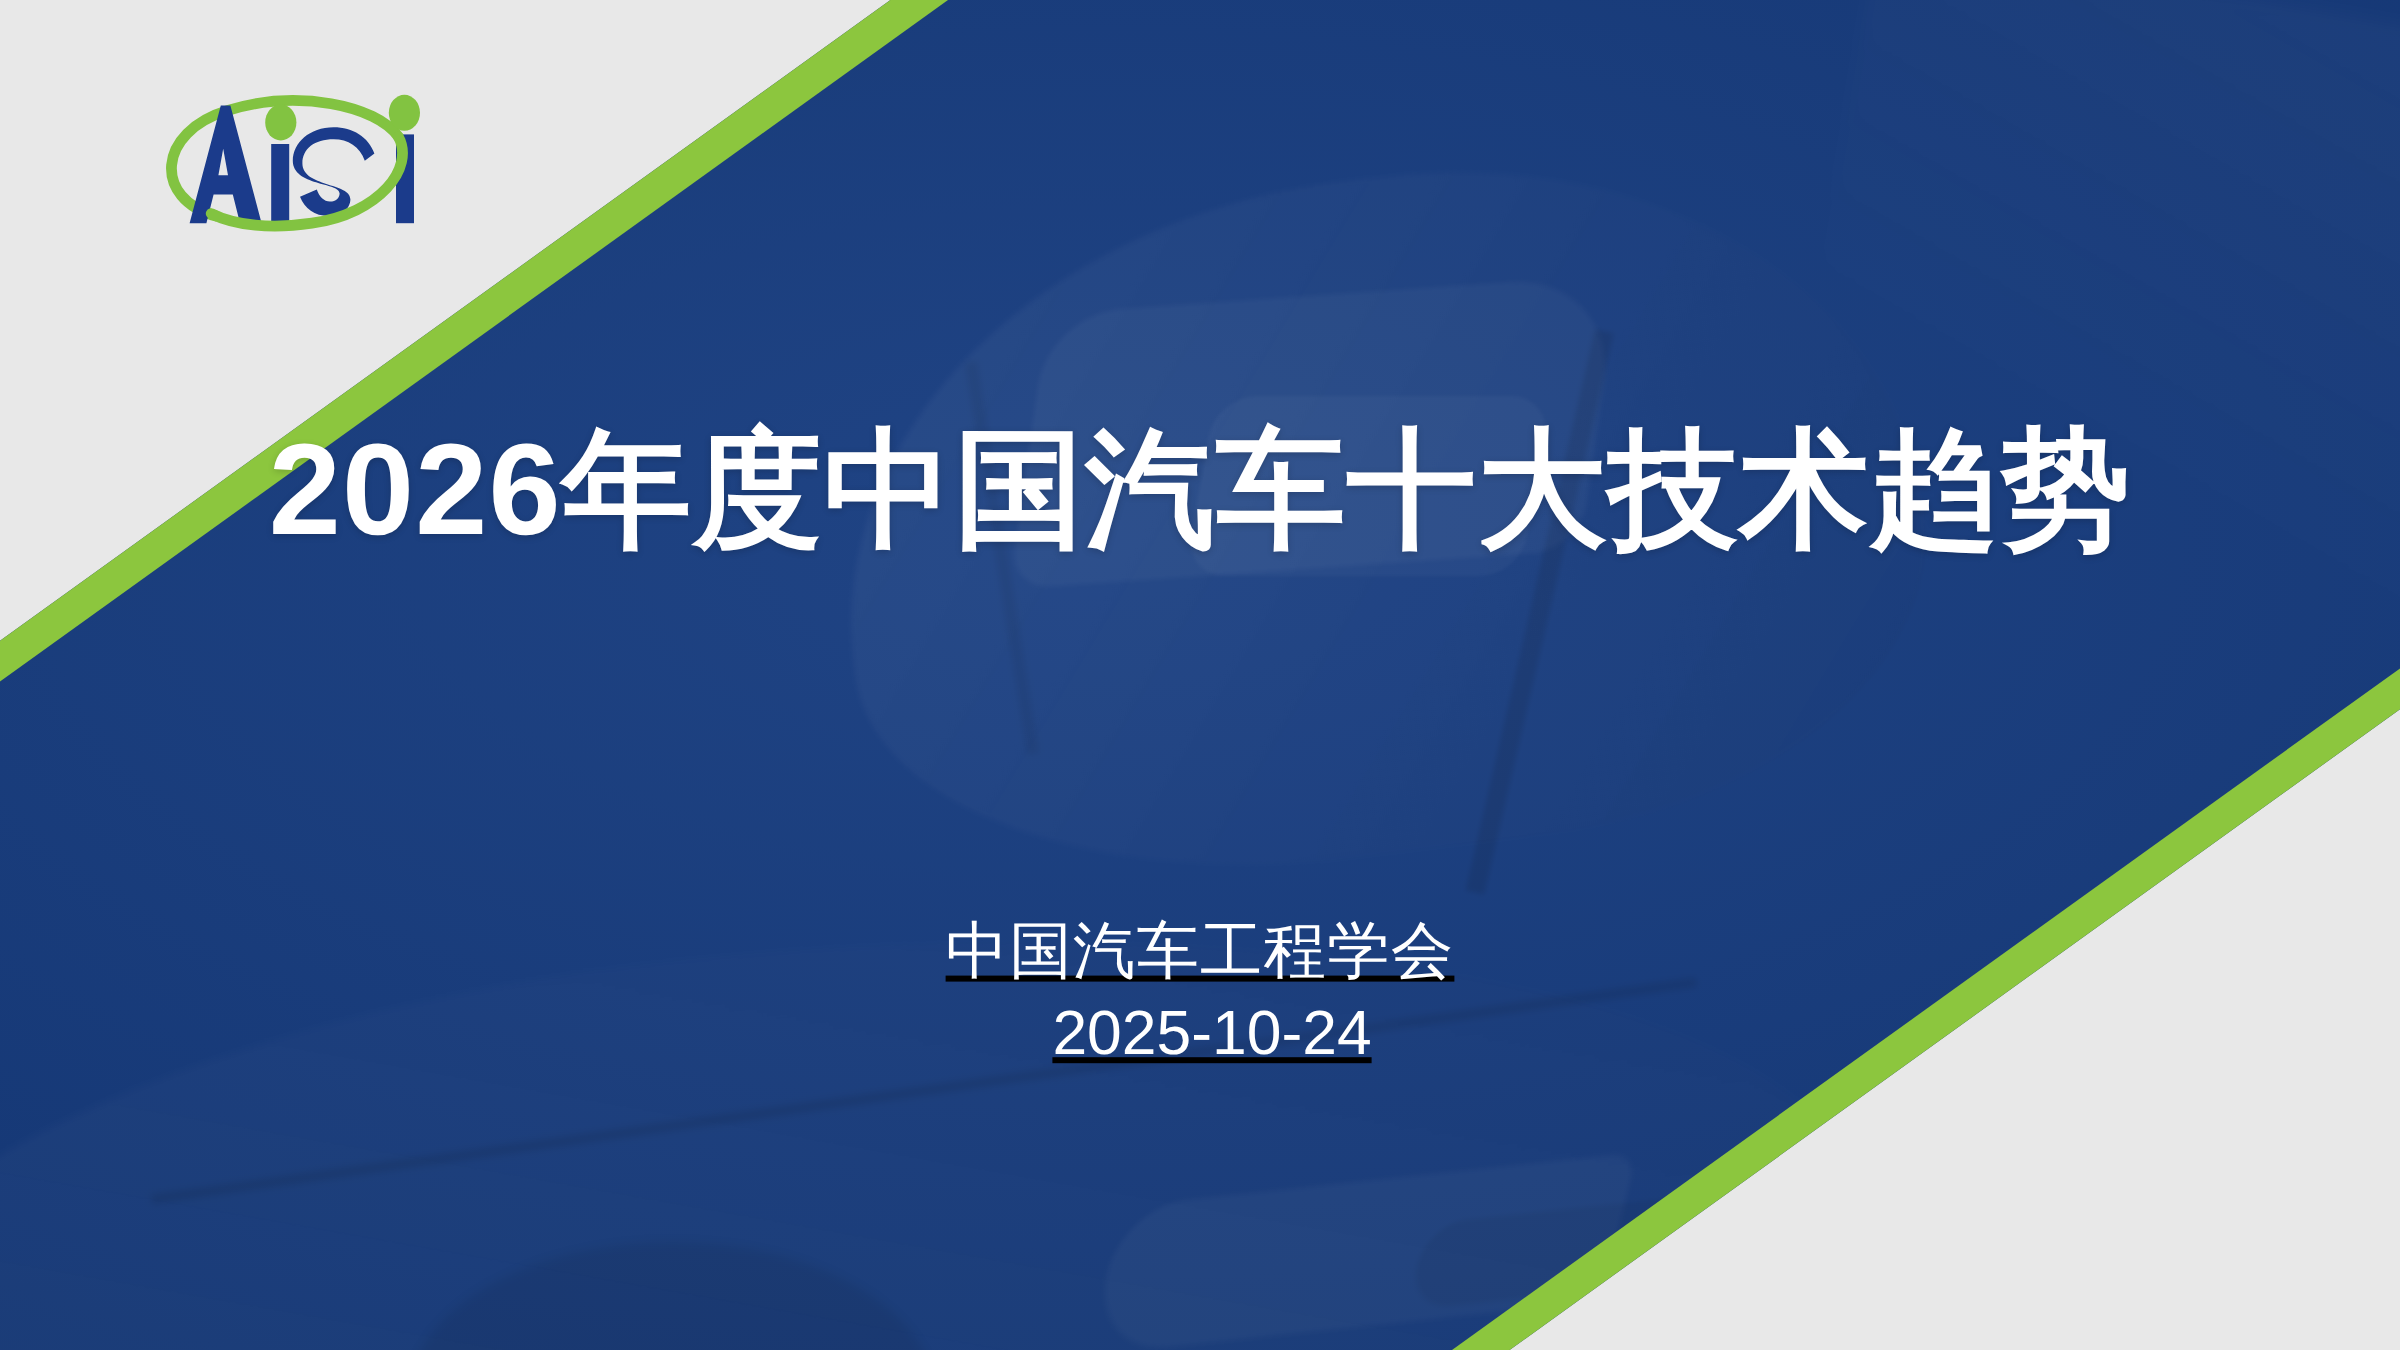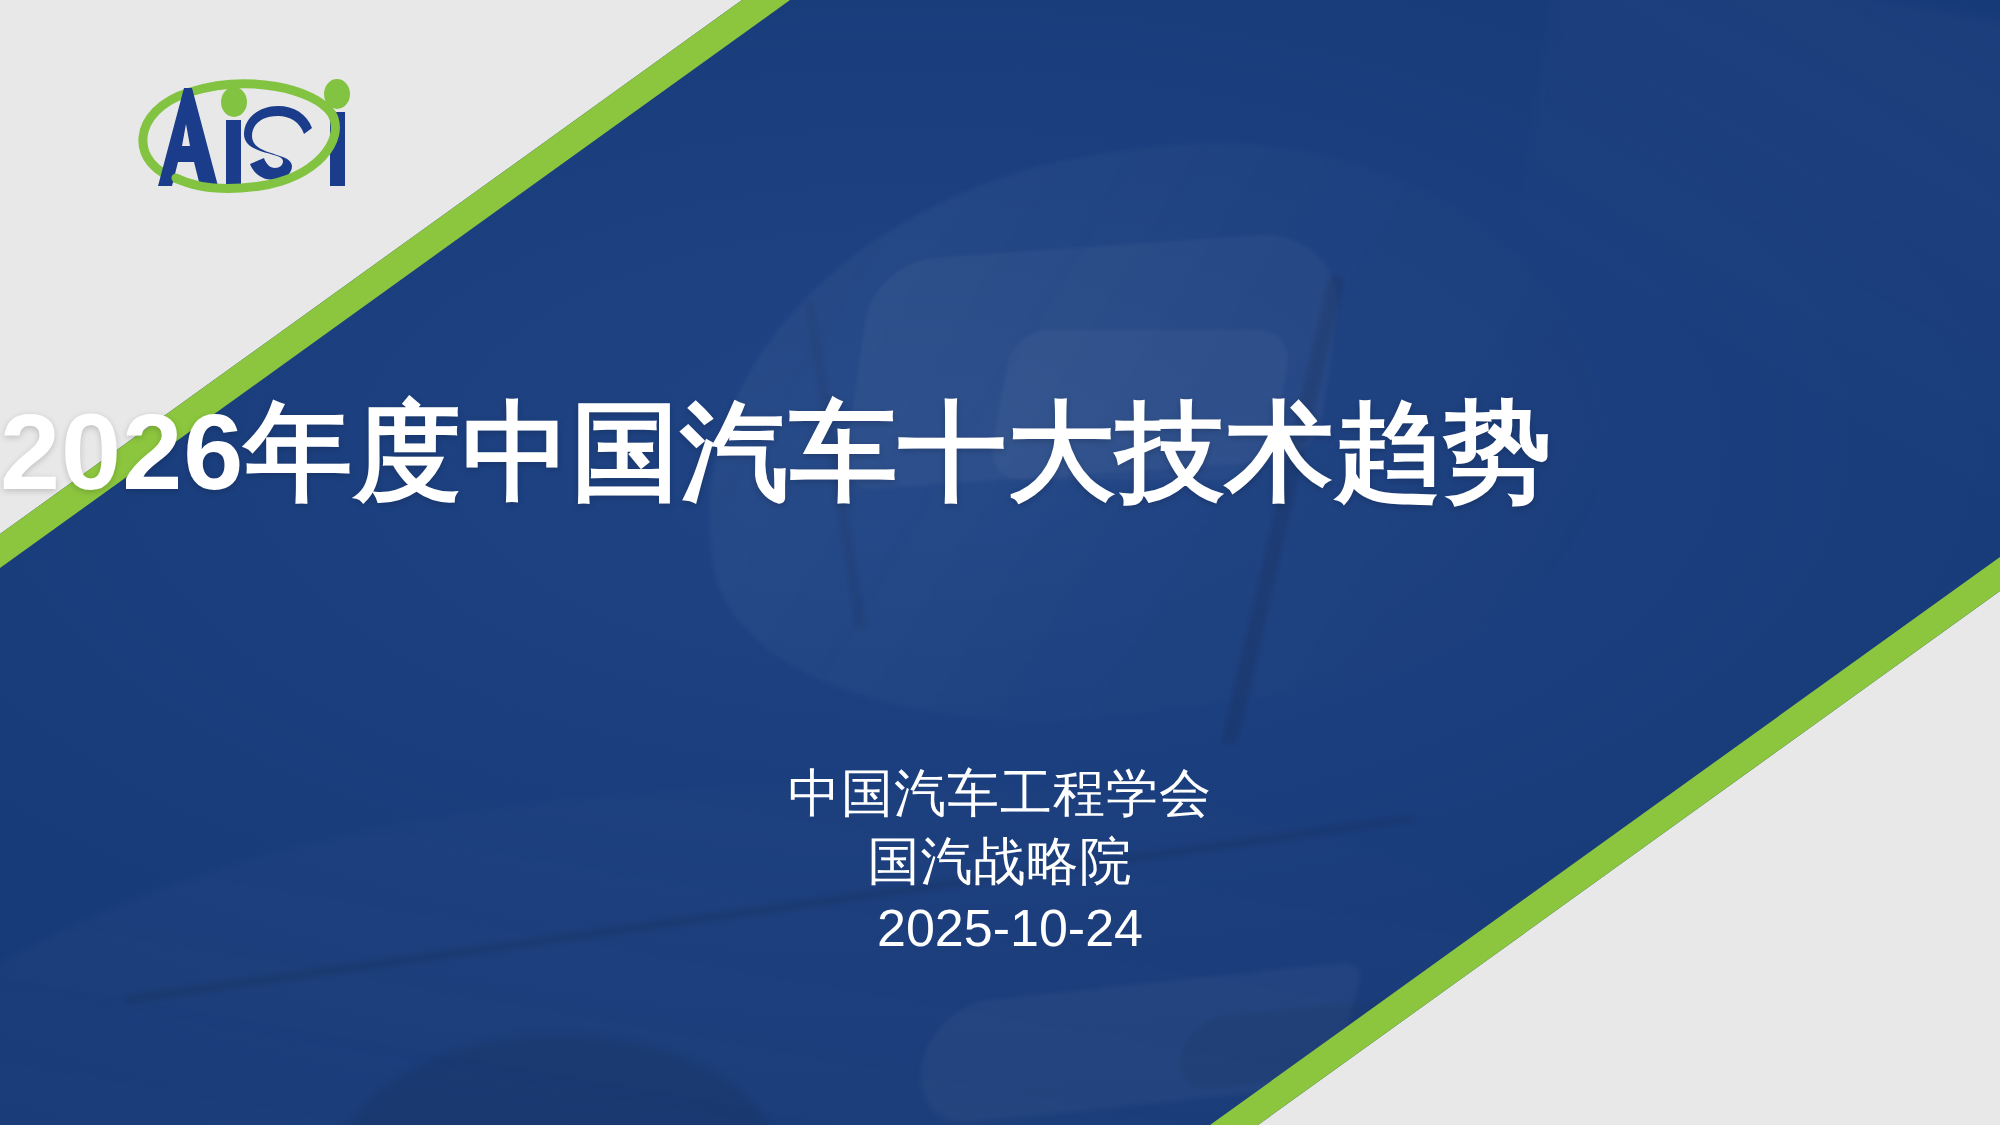--- a/index.html
+++ b/index.html
@@ -162,41 +162,41 @@
     height: 140px;
   }
   .logo svg { display: block; }
 
   
   .title-block {
     position: absolute;
     left: 0;
     top: 348px;
     width: 2000px;
-    text-align: left;
-    margin-top: 44px;
+    text-align: center;
   }
   .title {
     display: inline-block;
     color: #ffffff;
     font-size: 108px;
     font-weight: bold;
     letter-spacing: 1px;
     line-height: 1.12;
     white-space: nowrap;
     text-shadow: 0 2px 6px rgba(0,0,0,0.18);
   }
 
   
   .subtitle-block {
     position: absolute;
     left: 0;
     top: 760px;
     width: 2000px;
     text-align: center;
+    text-decoration: underline;
   }
   .subtitle-line {
     color: #ffffff;
     font-size: 52px;
     font-weight: normal;
     line-height: 1.30;
     letter-spacing: 1px;
     white-space: nowrap;
   }
   .subtitle-line.date {
@@ -262,17 +262,16 @@
       <ellipse cx="229" cy="32" rx="13" ry="15" fill="#82c341"></ellipse>
     </svg>
   </div>
 
   <div class="title-block">
     <div class="title">2026年度中国汽车十大技术趋势</div>
   </div>
 
   <div class="subtitle-block">
     <div class="subtitle-line">中国汽车工程学会</div>
-    <div class="subtitle-line">国汽战略院</div>
     <div class="subtitle-line date">2025-10-24</div>
   </div>
 
 </div>
 
 </body></html>

